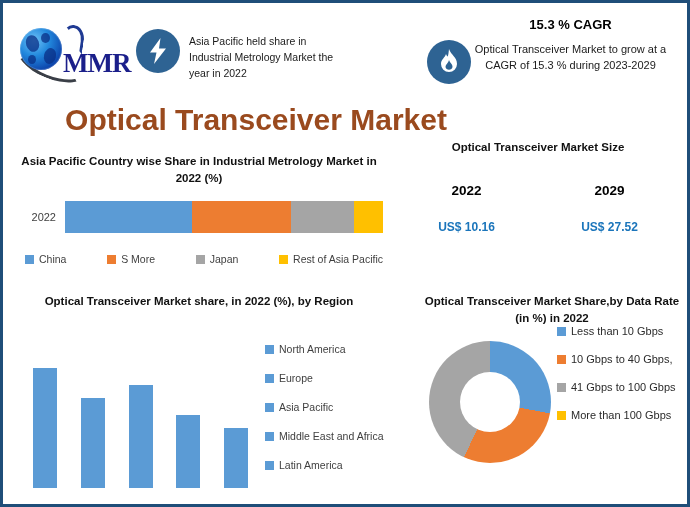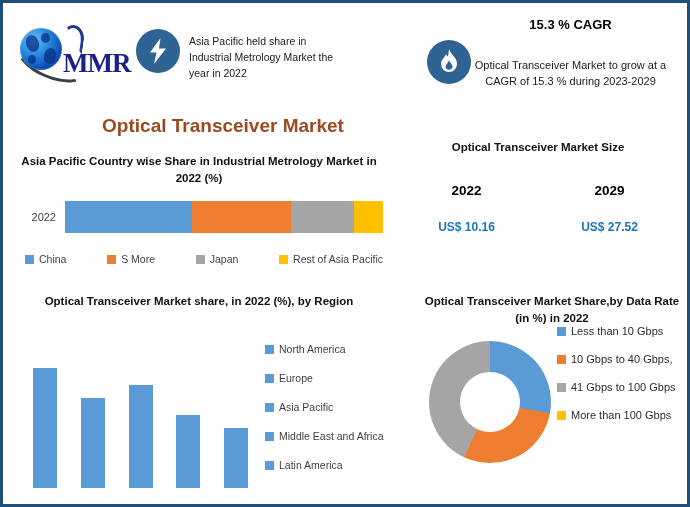--- a/index.html
+++ b/index.html
@@ -112,36 +112,37 @@
   #cagr-block {
     position: absolute;
     left: 460px; top: 14px;
     width: 215px;
     text-align: center;
   }
   #cagr-value {
     font-size: 13px;
     font-weight: bold;
     color: #000000;
-    margin-bottom: 25px;
+    margin-bottom: 9px;
   }
   #cagr-desc {
     font-size: 11px;
     line-height: 16px;
     color: #1a1a1a;
   }
 
   #main-title {
     position: absolute;
-    left: 0; top: 112px;
+    left: 0; top: 100px;
     width: 440px;
     text-align: center;
-    font-size: 19px;
+    font-size: 30px;
     font-weight: bold;
     color: #9A4A1E;
+    padding-left: 33px;
   }
 
   
   .panel { position: absolute; }
   .panel-title {
     text-align: center;
     font-size: 11.5px;
     font-weight: bold;
     line-height: 17px;
     color: #111111;

